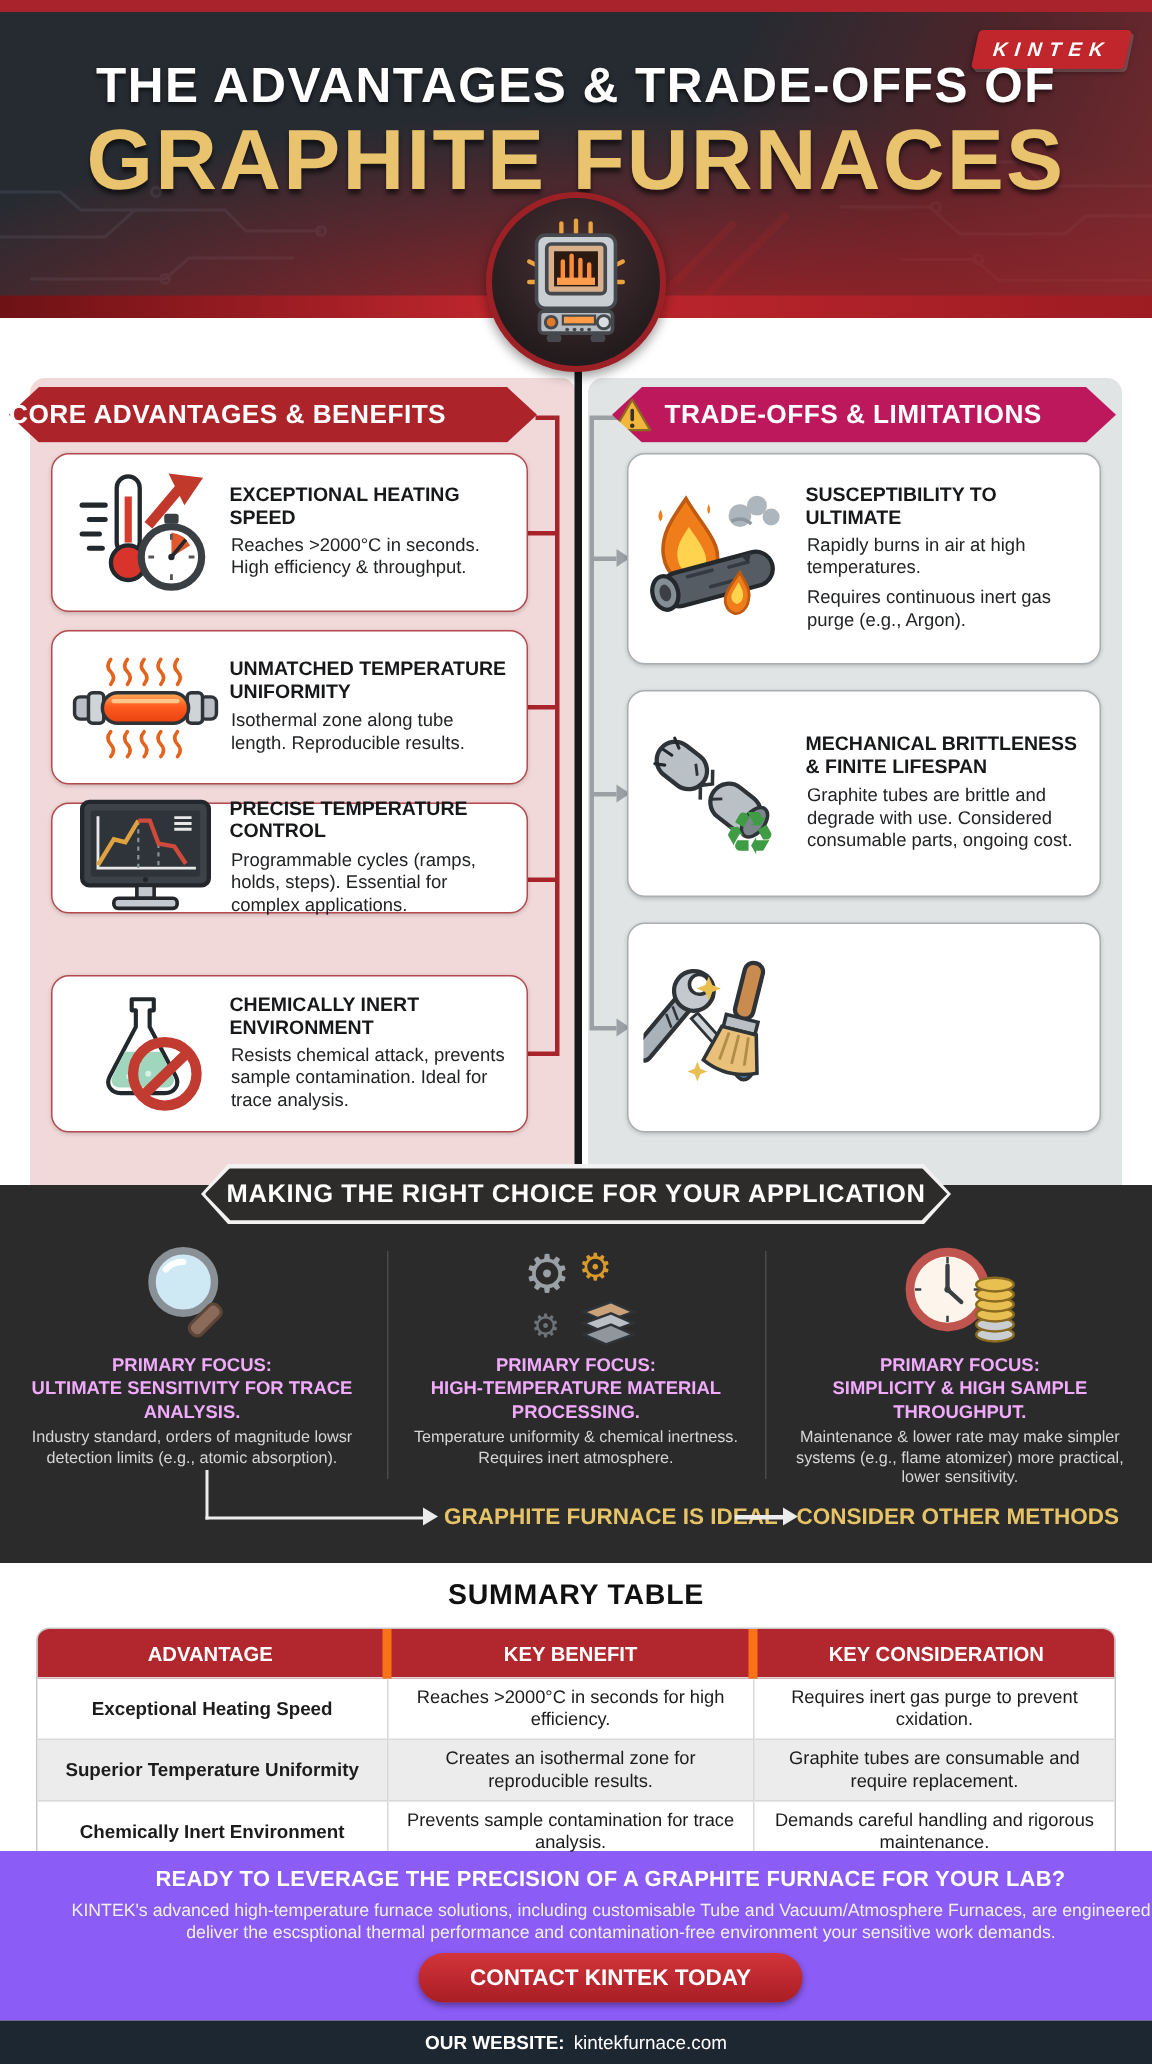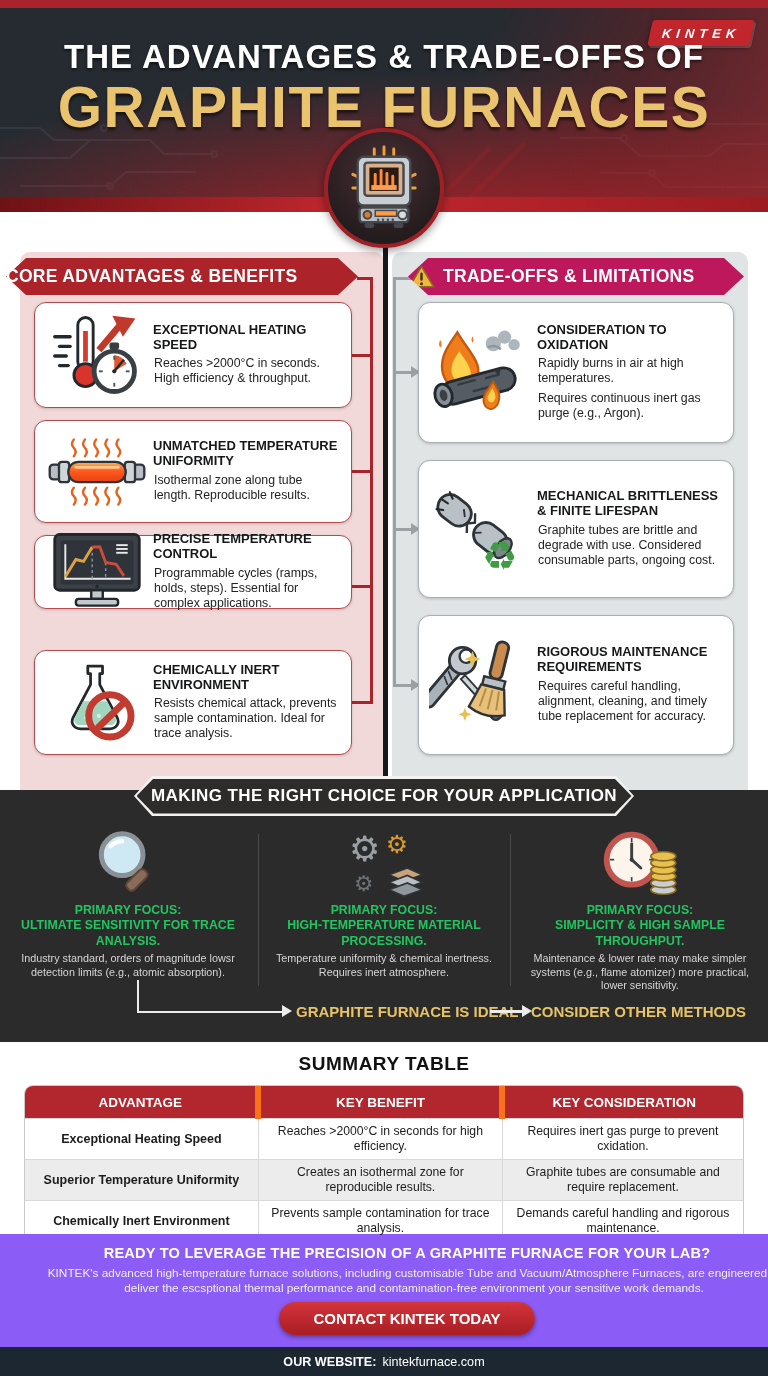--- a/index.html
+++ b/index.html
@@ -60,21 +60,21 @@
   
   .choice{position:relative;height:252px;background:#2b2b2b;}
   .choice-banner{position:absolute;top:-14px;left:134px;width:500px;height:40px;background:#f2f2f2;z-index:5;
         clip-path:polygon(18px 0,calc(100% - 18px) 0,100% 50%,calc(100% - 18px) 100%,18px 100%,0 50%);}
   .choice-banner-inner{position:absolute;inset:2.5px;background:#2e2b2b;display:flex;align-items:center;
         justify-content:center;color:#fff;font-weight:800;font-size:17px;letter-spacing:.4px;
         clip-path:polygon(17px 0,calc(100% - 17px) 0,100% 50%,calc(100% - 17px) 100%,17px 100%,0 50%);}
   .choice-cols{display:flex;padding-top:38px;}
   .choice-col{width:33.33%;box-sizing:border-box;padding:0 16px;text-align:center;}
   .choice-icon{height:70px;display:flex;align-items:center;justify-content:center;margin-bottom:5px;}
-  .focus-head{color:#22c55e;font-weight:800;font-size:12.3px;line-height:1.25;}
+  .focus-head{color:#f0abfc;font-weight:800;font-size:12.3px;line-height:1.25;}
   .focus-head span{display:block;}
   .choice-col p{margin:3px 0 0;font-size:10.8px;color:#d6d6d6;line-height:1.25;}
   .col-div{position:absolute;top:44px;width:1px;height:152px;background:#4a4a4a;}
   .flow-l{position:absolute;left:137px;top:190px;width:145px;height:31px;
         border-left:2.5px solid #ececec;border-bottom:2.5px solid #ececec;}
   .flow-head1{position:absolute;left:282px;top:215px;border-left:10px solid #ececec;
         border-top:6px solid transparent;border-bottom:6px solid transparent;}
   .flow-line2{position:absolute;left:490px;top:219.5px;width:32px;height:3px;background:#ececec;}
   .flow-head2{position:absolute;left:522px;top:215px;border-left:10px solid #ececec;
         border-top:6px solid transparent;border-bottom:6px solid transparent;}
@@ -345,21 +345,21 @@
                 <path d="M46,66 h20"></path>
                 <path d="M62,56 h14"></path>
               </g>
             <polygon points="72,50 80,50 76,57" fill="#2e343a"></polygon>
           </g>
           <path d="M64,86 C60,78 56,74 58,66 C59,60 64,56 68,57 C74,59 76,66 73,72 C71,77 68,80 64,86 Z" transform="rotate(180 66 72)" fill="#ef7e1a" stroke="#c05a10" stroke-width="2"></path>
           <path d="M65,81 C63,77 61,74 62,70 C63,67 65,65 67,66 C70,67 71,71 69,74 Z" transform="rotate(180 66 73)" fill="#ffd34e"></path>
         </svg>
       </div>
       <div class="card-body">
-        <h3>CONSIDERATION TO OXIDATION</h3>
+        <h3>SUSCEPTIBILITY TO ULTIMATE</h3>
         <p>Rapidly burns in air at high temperatures.</p>
         <p>Requires continuous inert gas purge (e.g., Argon).</p>
       </div>
     </div>
 
     <div class="card trade-card" style="top:208px;height:138px">
       <div class="card-icon">
         <svg width="104" height="96" viewBox="0 0 110 98">
           <g transform="rotate(38 45 42)">
             <rect x="4" y="30" width="38" height="26" rx="13" fill="#b9c0c6" stroke="#2e3338" stroke-width="3"></rect>
@@ -409,24 +409,20 @@
                 <path d="M64,56 l-2,20"></path>
                 <path d="M71,56 l0,21"></path>
                 <path d="M78,56 l2,20"></path>
               </g>
           </g>
           <g fill="#e8c052">
               <path d="M46,14 l2.5,6 6,2.5 -6,2.5 -2.5,6 -2.5,-6 -6,-2.5 6,-2.5 z"></path>
             <path d="M38,74 l2,5 5,2 -5,2 -2,5 -2,-5 -5,-2 5,-2 z"></path>
             </g>
         </svg>
-      </div>
-      <div class="card-body">
-        <h3>RIGOROUS MAINTENANCE REQUIREMENTS</h3>
-        <p>Requires careful handling, alignment, cleaning, and timely tube replacement for accuracy.</p>
       </div>
     </div>
   </div>
 
   <div class="choice">
     <div class="choice-banner">
       <div class="choice-banner-inner">
         <span>MAKING THE RIGHT CHOICE FOR YOUR APPLICATION</span>
       </div>
     </div>

